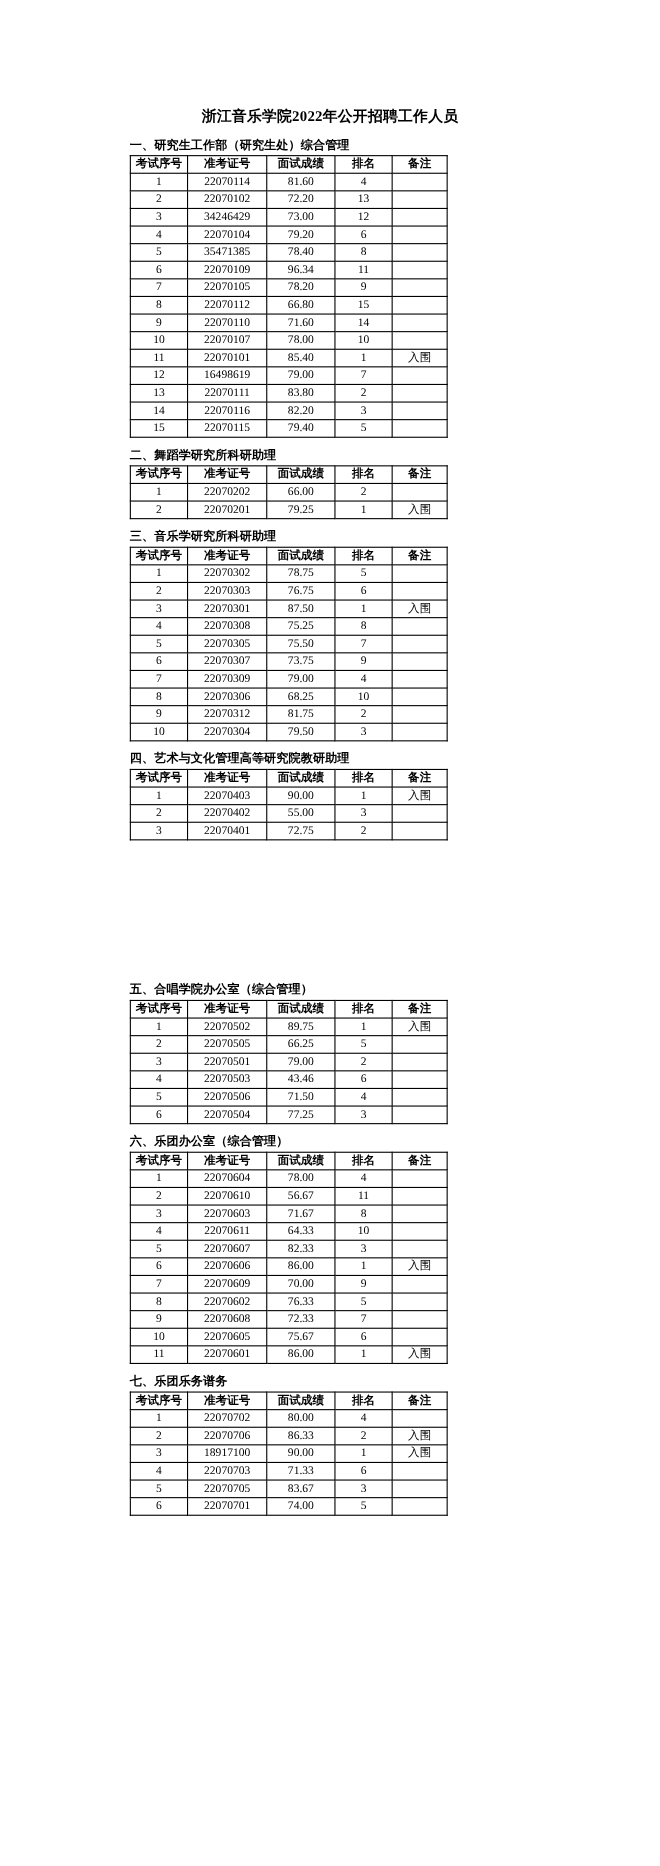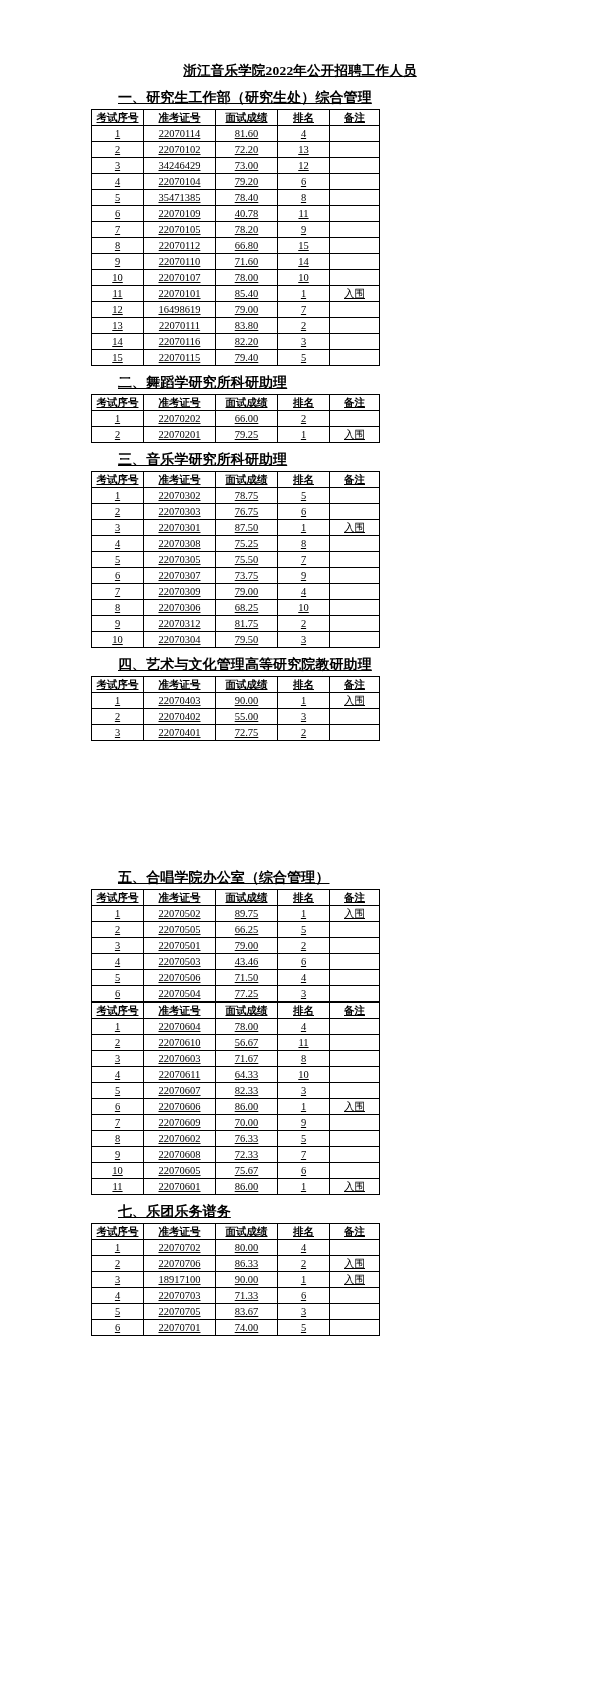--- a/index.html
+++ b/index.html
@@ -12,45 +12,44 @@
     min-height: 1696px;
     font-family: "Liberation Serif", "DejaVu Serif", serif;
     color: #000000;
     -webkit-font-smoothing: none;
   }
   .page {
     position: relative;
     width: 600px;
     min-height: 1696px;
     box-sizing: border-box;
-    padding: 60px 0 0 0;
-    text-decoration: underline;
+    padding: 95px 0 0 0;
   }
   .doc-title {
     text-align: center;
     font-weight: bold;
     font-size: 13.5px;
     line-height: 21px;
     letter-spacing: 0.2px;
   }
   .doc-title .line2 {
     display: block;
   }
   .section {
     margin: 0 0 0 0;
   }
   .section-heading {
-    font-size: 14px;
+    font-size: 11px;
     font-weight: bold;
     margin: 8px 0 2px 118px;
     letter-spacing: 0.1px;
   }
   table.grid {
     border-collapse: collapse;
-    margin: 0 0 0 91px;
+    margin: 0 0 0 118px;
     table-layout: fixed;
     width: 288px;
   }
   table.grid td, table.grid th {
     border: 1px solid #000000;
     height: 15px;
     font-size: 10.5px;
     text-align: center;
     vertical-align: middle;
     padding: 0;
@@ -131,21 +130,21 @@
             <tr>
               <td>5</td>
               <td>35471385</td>
               <td>78.40</td>
               <td>8</td>
               <td></td>
             </tr>
             <tr>
               <td>6</td>
               <td>22070109</td>
-              <td>40.78</td>
+              <td>96.34</td>
               <td>11</td>
               <td></td>
             </tr>
             <tr>
               <td>7</td>
               <td>22070105</td>
               <td>78.20</td>
               <td>9</td>
               <td></td>
             </tr>
@@ -442,20 +441,21 @@
               <td>6</td>
               <td>22070504</td>
               <td>77.25</td>
               <td>3</td>
               <td></td>
             </tr>
           </tbody>
         </table>
       </div>
       <div class="section">
+        <div class="section-heading">六、乐团办公室（综合管理）</div>
         <table class="grid">
           <colgroup>
             <col class="c-no">
             <col class="c-id">
             <col class="c-score">
             <col class="c-rank">
             <col class="c-note">
           </colgroup>
           <thead>
             <tr>

